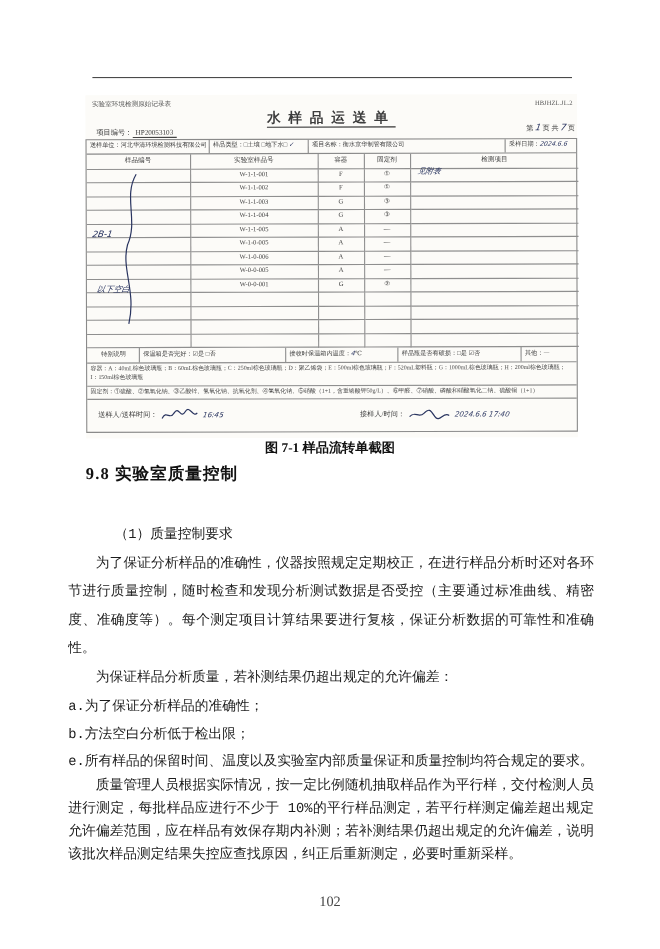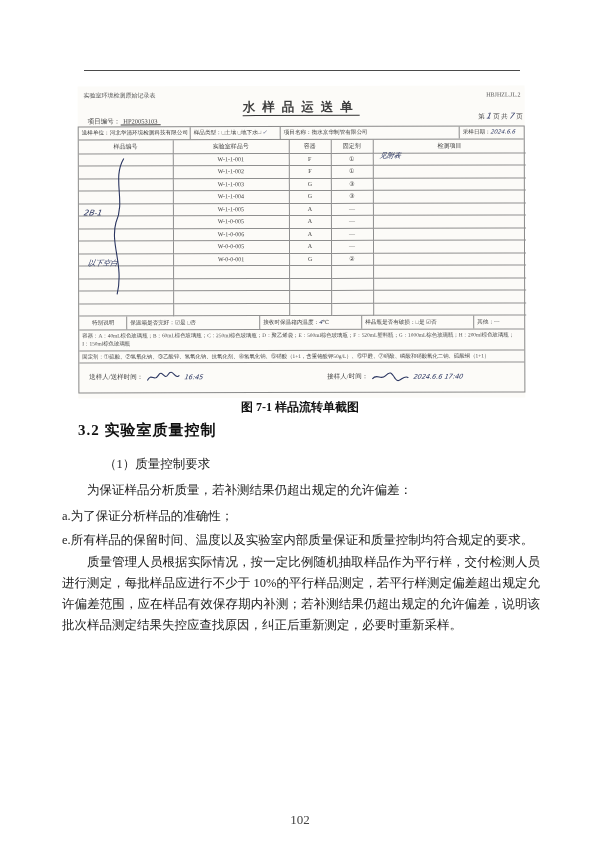--- a/index.html
+++ b/index.html
@@ -72,22 +72,22 @@
   .brace-svg { position:absolute; left:30px; top:70px; }
   .ann-2b1   { position:absolute; left:6px;  top:122px; font-size:8px; }
   .ann-blank { position:absolute; left:10px; top:172px; font-size:7.5px; }
   .ann-items { position:absolute; left:302px; top:66px; font-size:7px; }
 
   
   .fig-caption { position:absolute; top:399px; left:0; width:100%; text-align:center;
                  font-size:12px; font-weight:bold; color:#111; }
   .sec-head { position:absolute; top:421px; left:78px; font-size:15px; font-weight:bold;
               color:#111; letter-spacing:1px; }
-  .body-text { position:absolute; top:451px; left:62px; width:478px;
-               font-size:12.5px; color:#1c1c1c; text-align:justify; }
+  .body-text { position:absolute; top:473px; left:62px; width:478px;
+               font-size:12.5px; color:#1c1c1c; text-align:justify;font-family:Liberation Mono, monospace; }
   .body-text .sub    { line-height:26px; padding-left:42px; }
   .body-text .para   { line-height:26px; text-indent:2em; }
   .body-text .lead   { line-height:26px; text-indent:2em; }
   .body-text .litem  { line-height:26px; }
   .body-text .epara  { line-height:23px; }
   .body-text .p4     { line-height:21px; text-indent:2em; }
   .page-num { position:absolute; top:812px; left:0; width:100%; text-align:center;
               font-size:13px; color:#444; }
 </style>
 </head>
@@ -285,29 +285,31 @@
     <svg class="brace-svg" width="22" height="140" viewBox="0 0 22 140">
       <path d="M16,2 C4,22 18,44 8,66 C2,88 16,108 9,138" fill="none" stroke="#2a3560" stroke-width="1.1"></path>
     </svg>
     <div class="ann-2b1 hw">2B-1</div>
     <div class="ann-blank hw">以下空白</div>
     <div class="ann-items hw">见附表</div>
   </div>
 
   <div class="fig-caption">图 7-1  样品流转单截图</div>
 
-  <div class="sec-head">3.2  实验室质量控制</div>
+  <div class="sec-head">9.8  实验室质量控制</div>
 
   <div class="body-text">
     <div class="sub">（1）质量控制要求</div>
+    <div class="para">为了保证分析样品的准确性，仪器按照规定定期校正，在进行样品分析时还对各环节进行质量控制，随时检查和发现分析测试数据是否受控（主要通过标准曲线、精密度、准确度等）。每个测定项目计算结果要进行复核，保证分析数据的可靠性和准确性。</div>
     <div class="lead">为保证样品分析质量，若补测结果仍超出规定的允许偏差：</div>
     <div>
 
         <div class="litem">a.为了保证分析样品的准确性；</div>
 
+        <div class="litem">b.方法空白分析低于检出限；</div>
 
 
       </div>
     <div class="epara">e.所有样品的保留时间、温度以及实验室内部质量保证和质量控制均符合规定的要求。</div>
     <div class="p4">质量管理人员根据实际情况，按一定比例随机抽取样品作为平行样，交付检测人员进行测定，每批样品应进行不少于 10%的平行样品测定，若平行样测定偏差超出规定允许偏差范围，应在样品有效保存期内补测；若补测结果仍超出规定的允许偏差，说明该批次样品测定结果失控应查找原因，纠正后重新测定，必要时重新采样。</div>
   </div>
 
   <div class="page-num">102</div>
 </div>
 

